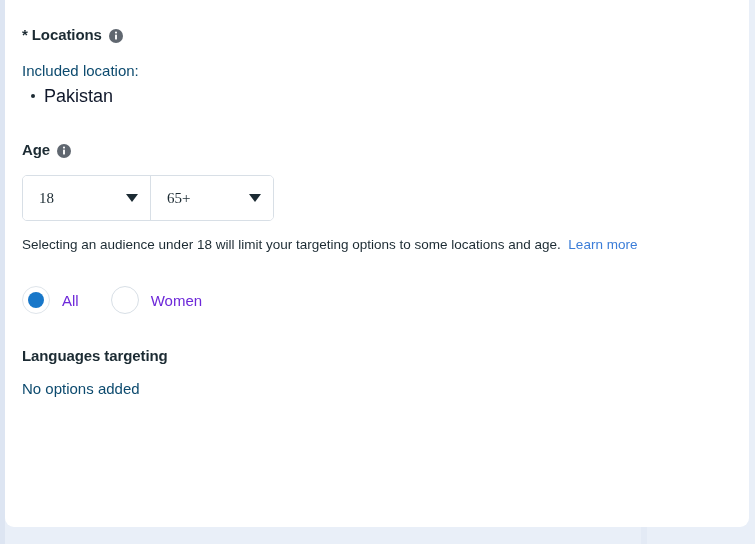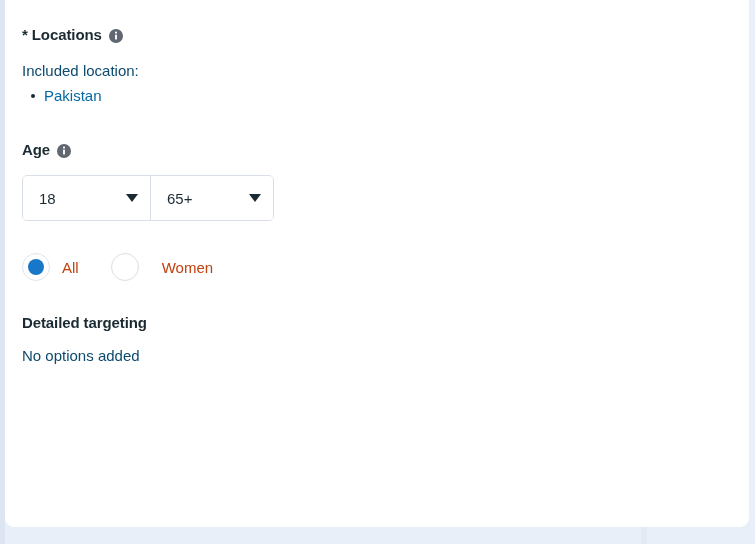--- a/index.html
+++ b/index.html
@@ -93,22 +93,22 @@
     text-decoration: none;
     cursor: pointer;
   }
 
   ul.loc-list {
     margin: 4px 0 0 0;
     padding-left: 22px;
     list-style: none;
   }
   ul.loc-list li {
-    font-size: 15px;
-    color: #0369a1;
+    font-size: 18px;
+    color: #0f172a;
     line-height: 22px;
     position: relative;
   }
   ul.loc-list li::before {
     content: "";
     position: absolute;
     left: -13px;
     top: 9px;
     width: 4px;
     height: 4px;
@@ -137,20 +137,21 @@
   }
   .select-cell {
     display: flex;
     align-items: center;
     justify-content: space-between;
     height: 100%;
     box-sizing: border-box;
     padding: 0 12px 0 16px;
     cursor: pointer;
     background: #ffffff;
+    font-family: Liberation Serif, serif;
   }
   .select-cell.first { width: 128px; border-right: 1px solid #d8dfe6; }
   .select-cell.second { width: 122px; }
   .select-value {
     font-size: 15px;
     color: #1c2b33;
   }
   .caret {
     width: 0;
     height: 0;
@@ -167,21 +168,21 @@
     margin-top: 13px;
     display: flex;
     align-items: center;
   }
   .radio-option {
     display: flex;
     align-items: center;
     cursor: pointer;
     margin-right: 32px;
   }
-  .radio-option:last-child { margin-right: 0; gap: 11px; }
+  .radio-option:last-child { margin-right: 0; }
   .radio-circle {
     width: 28px;
     height: 28px;
     border-radius: 50%;
     border: 1px solid #d8dfe6;
     background: #ffffff;
     box-sizing: border-box;
     display: flex;
     align-items: center;
     justify-content: center;
@@ -189,21 +190,21 @@
   }
   .radio-circle.selected { border-color: #dfe5eb; }
   .radio-dot {
     width: 16px;
     height: 16px;
     border-radius: 50%;
     background: #1877c9;
   }
   .radio-label {
     font-size: 15px;
-    color: #c2410c;
+    color: #6d28d9;
     margin-left: 12px;
     white-space: nowrap;
   }
 </style>
 </head>
 <body>
 
 <div class="viewport">
 
   <div class="left-rail"></div>
@@ -245,41 +246,45 @@
           <div class="select-cell first">
             <span class="select-value">18</span>
             <span class="caret"></span>
           </div>
           <div class="select-cell second">
             <span class="select-value">65+</span>
             <span class="caret"></span>
           </div>
         </div>
 
+        <div class="muted-note note-row">
+          <span>Selecting an audience under 18 will limit your targeting options to some locations and age.</span>
+          <span>&nbsp;</span><a class="link" href="#">Learn more</a>
+        </div>
       </div>
 
       <div class="block-gender">
 
         <div class="radio-row">
           <div class="radio-option">
             <span class="radio-circle selected">
               <span class="radio-dot"></span>
             </span>
             <span class="radio-label">All</span>
           </div>
           <div class="radio-option">
             <span class="radio-circle"></span>
             <span class="radio-label">Women</span>
           </div>
         </div>
       </div>
 
       <div class="block-detailed">
         <div class="section-heading">
-          <span class="heading-text">Detailed targeting</span>
+          <span class="heading-text">Languages targeting</span>
         </div>
         <div class="body-text sub-value">No options added</div>
       </div>
 
 
     </div>
   </div>
 </div>
 
 </body></html>

